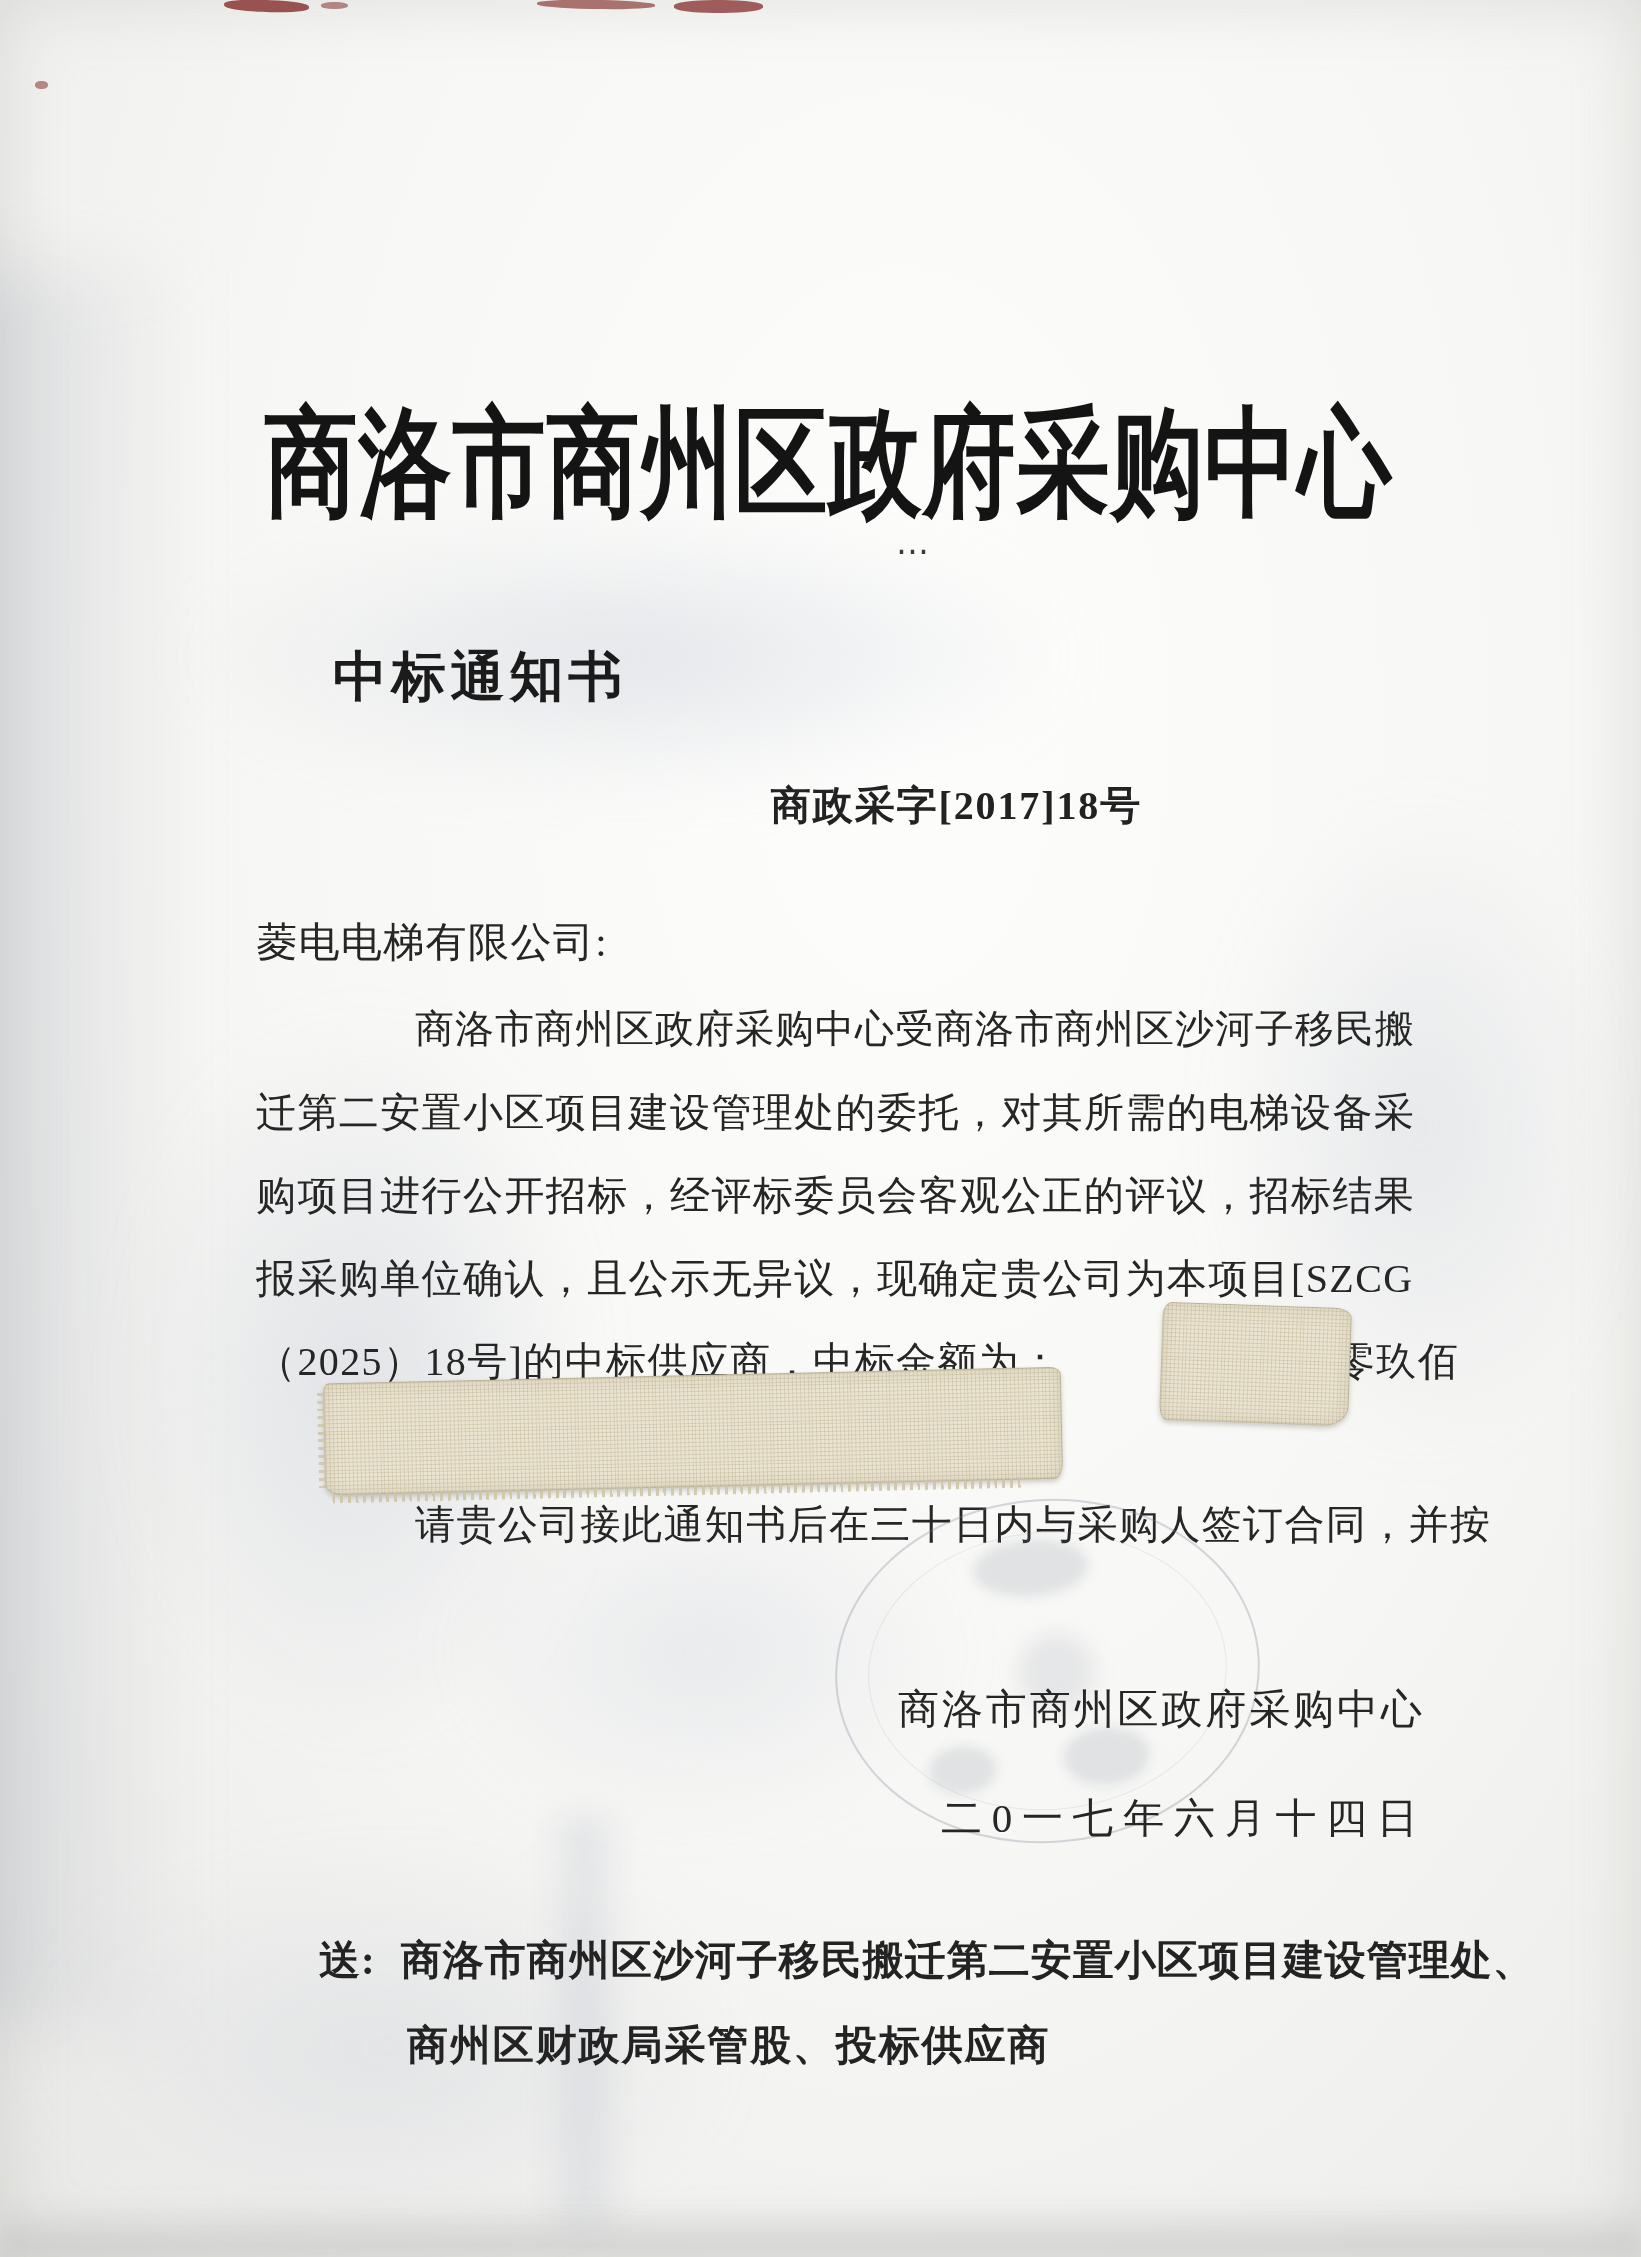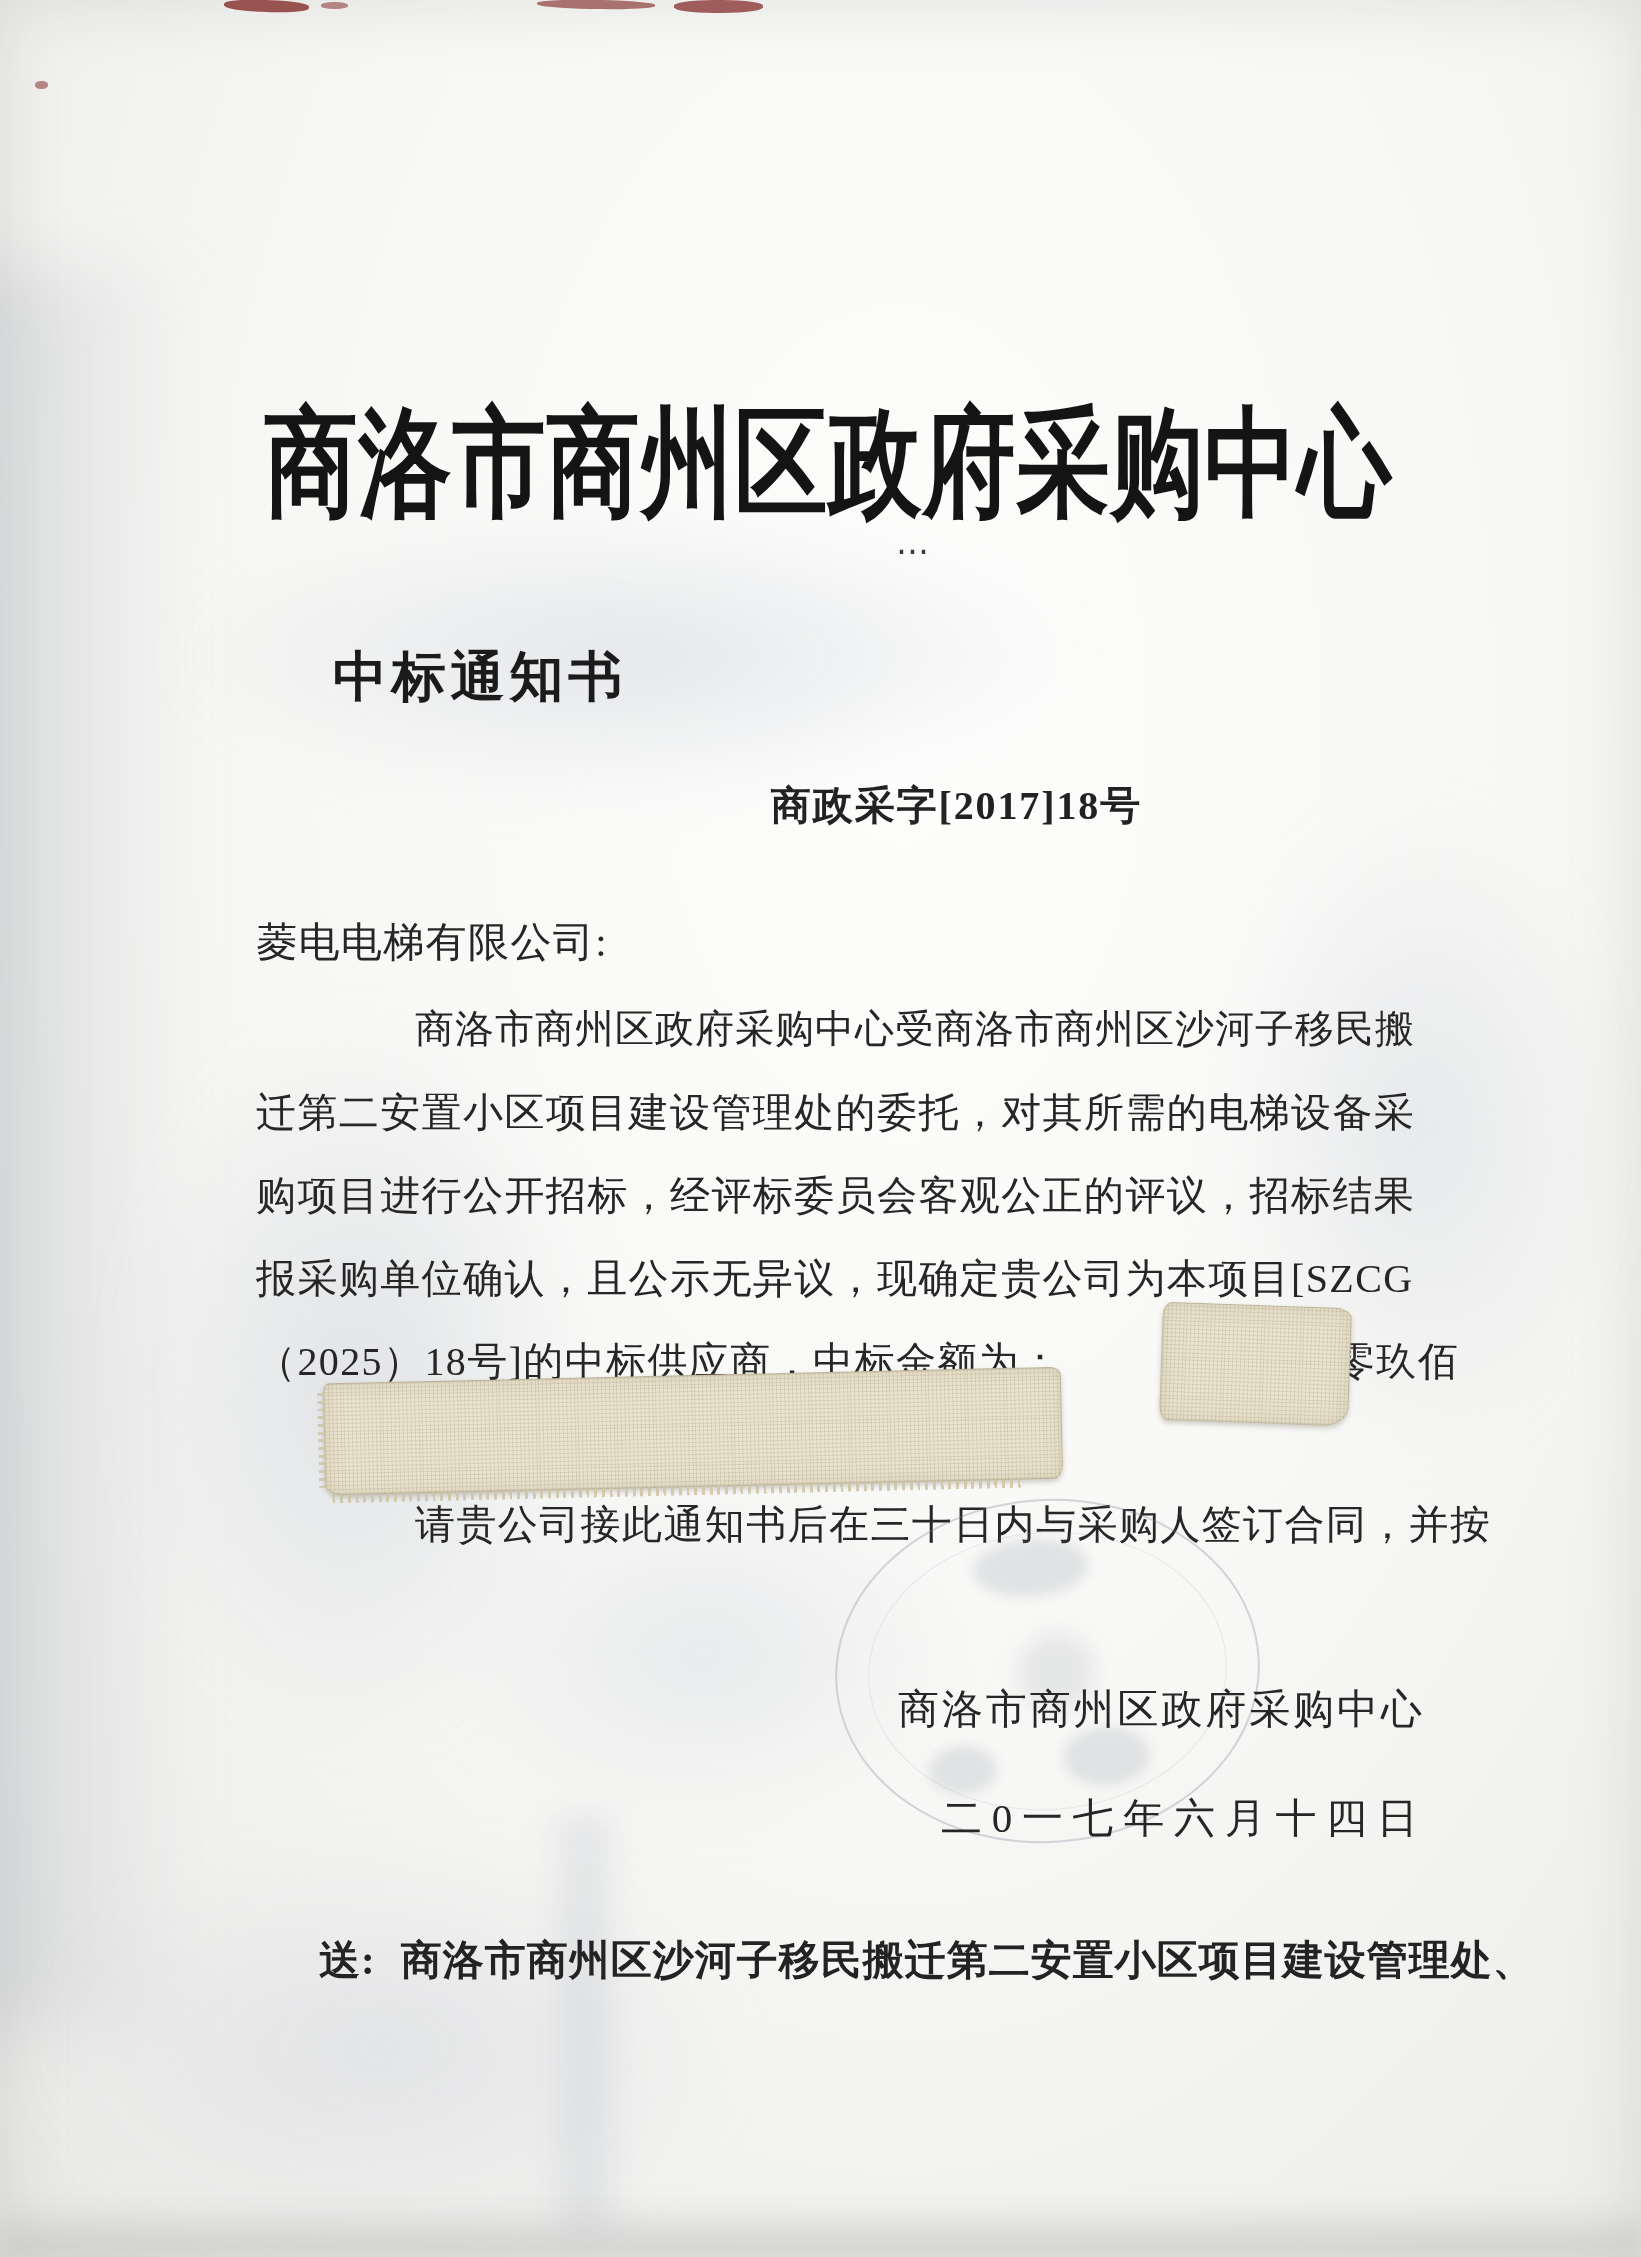--- a/index.html
+++ b/index.html
@@ -156,18 +156,19 @@
     <div class="blob b1"></div>
     <div class="blob b2"></div>
     <div class="blob b3"></div>
     <div class="blob b4"></div>
   </div>
 
   <div class="sig-org">商洛市商州区政府采购中心</div>
   <div class="sig-date">二0一七年六月十四日</div>
 
   <div class="cc1"><span class="cc-label">送:</span><span>商洛市商州区沙河子移民搬迁第二安置小区项目建设管理处、</span></div>
+  <div class="cc2">商州区财政局采管股、投标供应商</div>
 
   <div class="patch patch-amount"></div>
   <div class="patch patch-large"></div>
 
 </div>
 
 
 </body></html>

